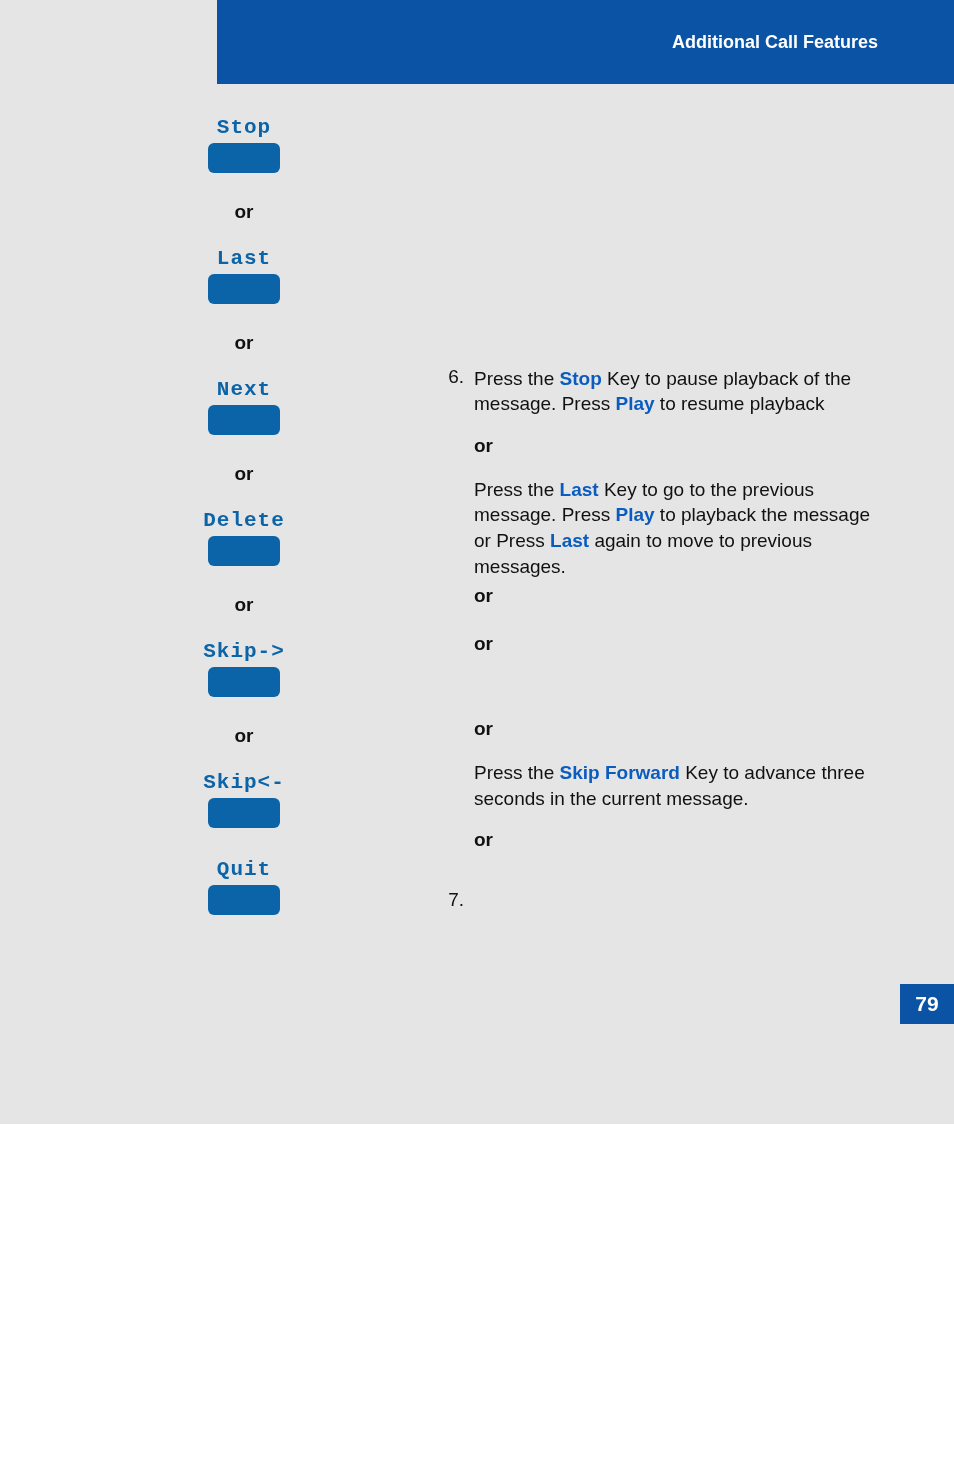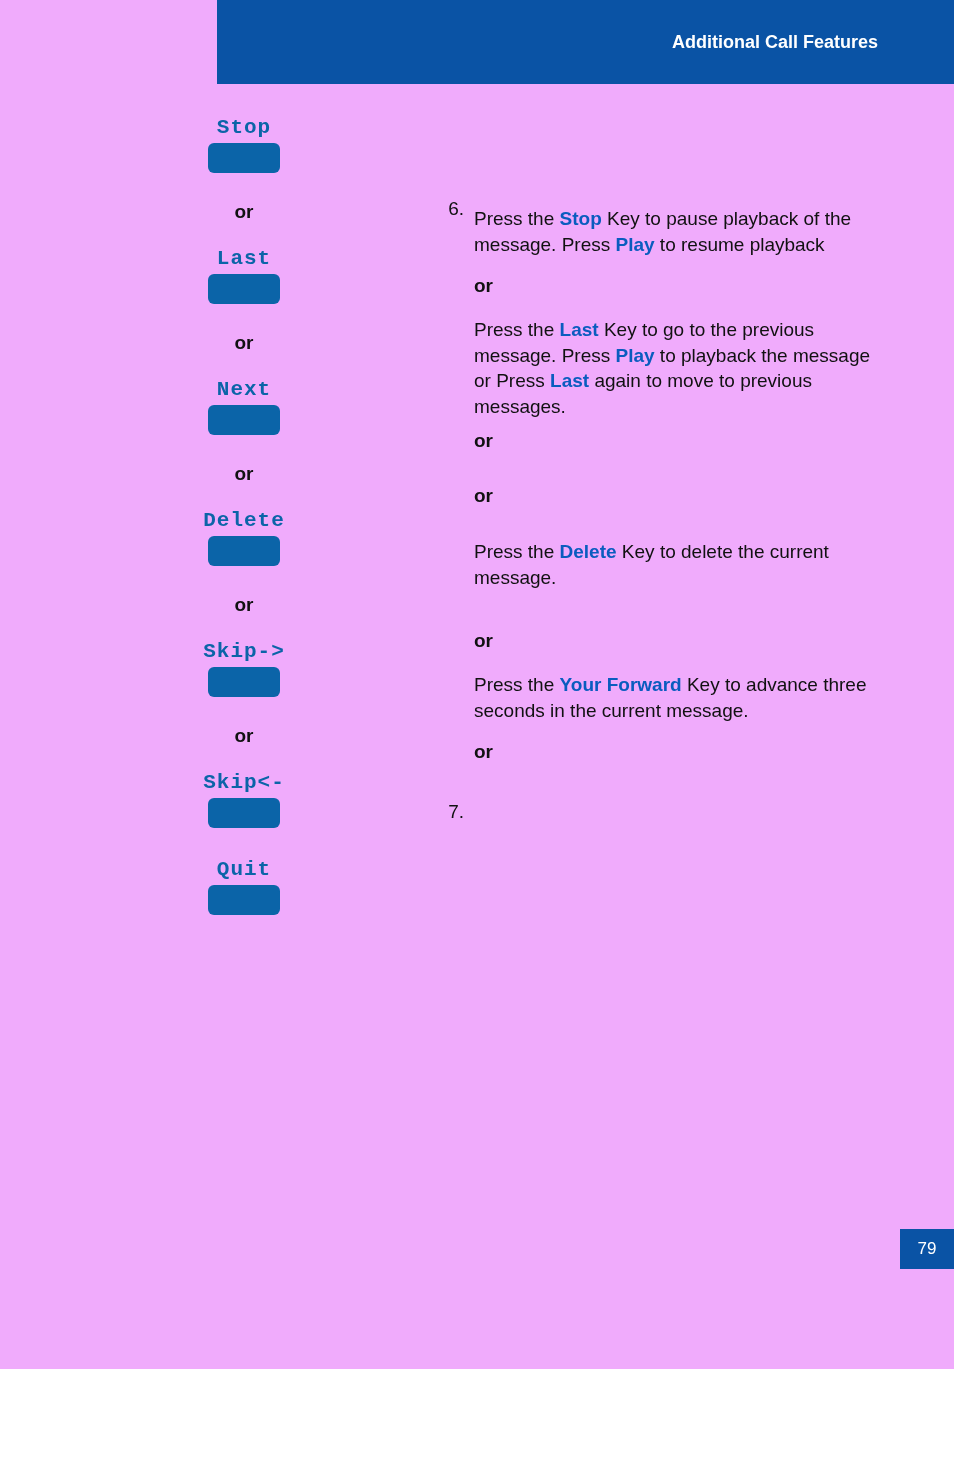--- a/index.html
+++ b/index.html
@@ -2,54 +2,54 @@
 <html><head>
 <meta charset="utf-8">
 <style>
   :root{
     --blue:#0a53a5;
     --blue-text:#0a5cbf;
     --softkey-blue:#0b64a8;
     --page-bg:#ffffff;
   }
   html,body{margin:0;padding:0;background:var(--page-bg);font-family:"Segoe UI", "Trebuchet MS", Arial, sans-serif;color:#111;font-size:18px;}
-  .page{width:954px;height:1369px;position:relative;background:#f0abfc;margin:0 auto;}
+  .page{width:954px;height:1124px;position:relative;background:#e5e5e5;margin:0 auto;}
   
   .header-bar{
     position:absolute;top:0;left:217px;width:737px;height:84px;
     background:var(--blue);
     color:#fff;display:flex;align-items:center;justify-content:flex-end;
     padding-right:76px;box-sizing:border-box;font-weight:600;
   }
   
   .content{position:absolute;top:110px;left:0;width:954px;}
-  .row{display:flex;align-items:center;}
+  .row{display:flex;align-items:flex-end;}
   .left-col{width:428px;display:flex;flex-direction:column;align-items:center;box-sizing:border-box;padding-left:120px;padding-right:60px;}
   .right-col{width:526px;padding-right:72px;box-sizing:border-box;}
   .softkey{display:flex;flex-direction:column;align-items:center;margin-top:6px;}
   .softkey-label{
     font-family:"Courier New",monospace;color:var(--softkey-blue);
     font-size:21px;letter-spacing:1px;font-weight:bold;
   }
   .softkey-btn{
     width:72px;height:30px;background:var(--softkey-blue);border-radius:6px;margin-top:4px;
   }
   .or-left{font-weight:700;font-size:19px;margin:28px 0 18px;}
   .step-num{width:36px;text-align:right;padding-right:10px;font-size:19px;}
   .step-body{flex:1;font-size:19px;line-height:1.35;}
   .kw{color:var(--blue-text);font-weight:700;}
   .b{font-weight:700;}
   .step-row{display:flex;margin-bottom:4px;}
-  .para{margin-bottom:4px;margin-top:8px;}
+  .para{margin-bottom:4px;}
   .or-right{font-weight:700;margin:16px 0 18px;}
   
   .page-num{
     position:absolute;right:0;bottom:100px;width:54px;height:40px;
     background:var(--blue);color:#fff;display:flex;align-items:center;justify-content:center;
-    font-weight:400;font-size:17px;
+    font-weight:700;font-size:21px;
   }
 </style>
 </head>
 <body>
 
 <div class="page">
 
   <div class="header-bar">
     <span>Additional Call Features</span>
   </div>
@@ -123,28 +123,25 @@
               <span>Press the </span><span class="kw">Last</span><span> Key to go to the previous message. Press </span><span class="kw">Play</span><span> to playback the message or Press </span><span class="kw">Last</span><span> again to move to previous messages.</span>
             </div>
             <div class="para"><span class="b">or</span></div>
 
             <div style="height:18px"></div>
 
             <div class="para"><span class="b">or</span></div>
 
             <div style="height:18px"></div>
 
-            <div class="para">
-              <span>Press the </span><span class="kw">Delete</span><span> Key to delete the current message.</span>
-            </div>
 
             <div class="or-right" style="margin-top:38px">or</div>
 
             <div class="para">
-              <span>Press the </span><span class="kw">Your Forward</span><span> Key to advance three seconds in the current message.</span>
+              <span>Press the </span><span class="kw">Skip Forward</span><span> Key to advance three seconds in the current message.</span>
             </div>
 
             <div class="or-right">or</div>
 
           </div>
         </div>
 
         <div style="height:14px"></div>
 
         <div class="step-row">

